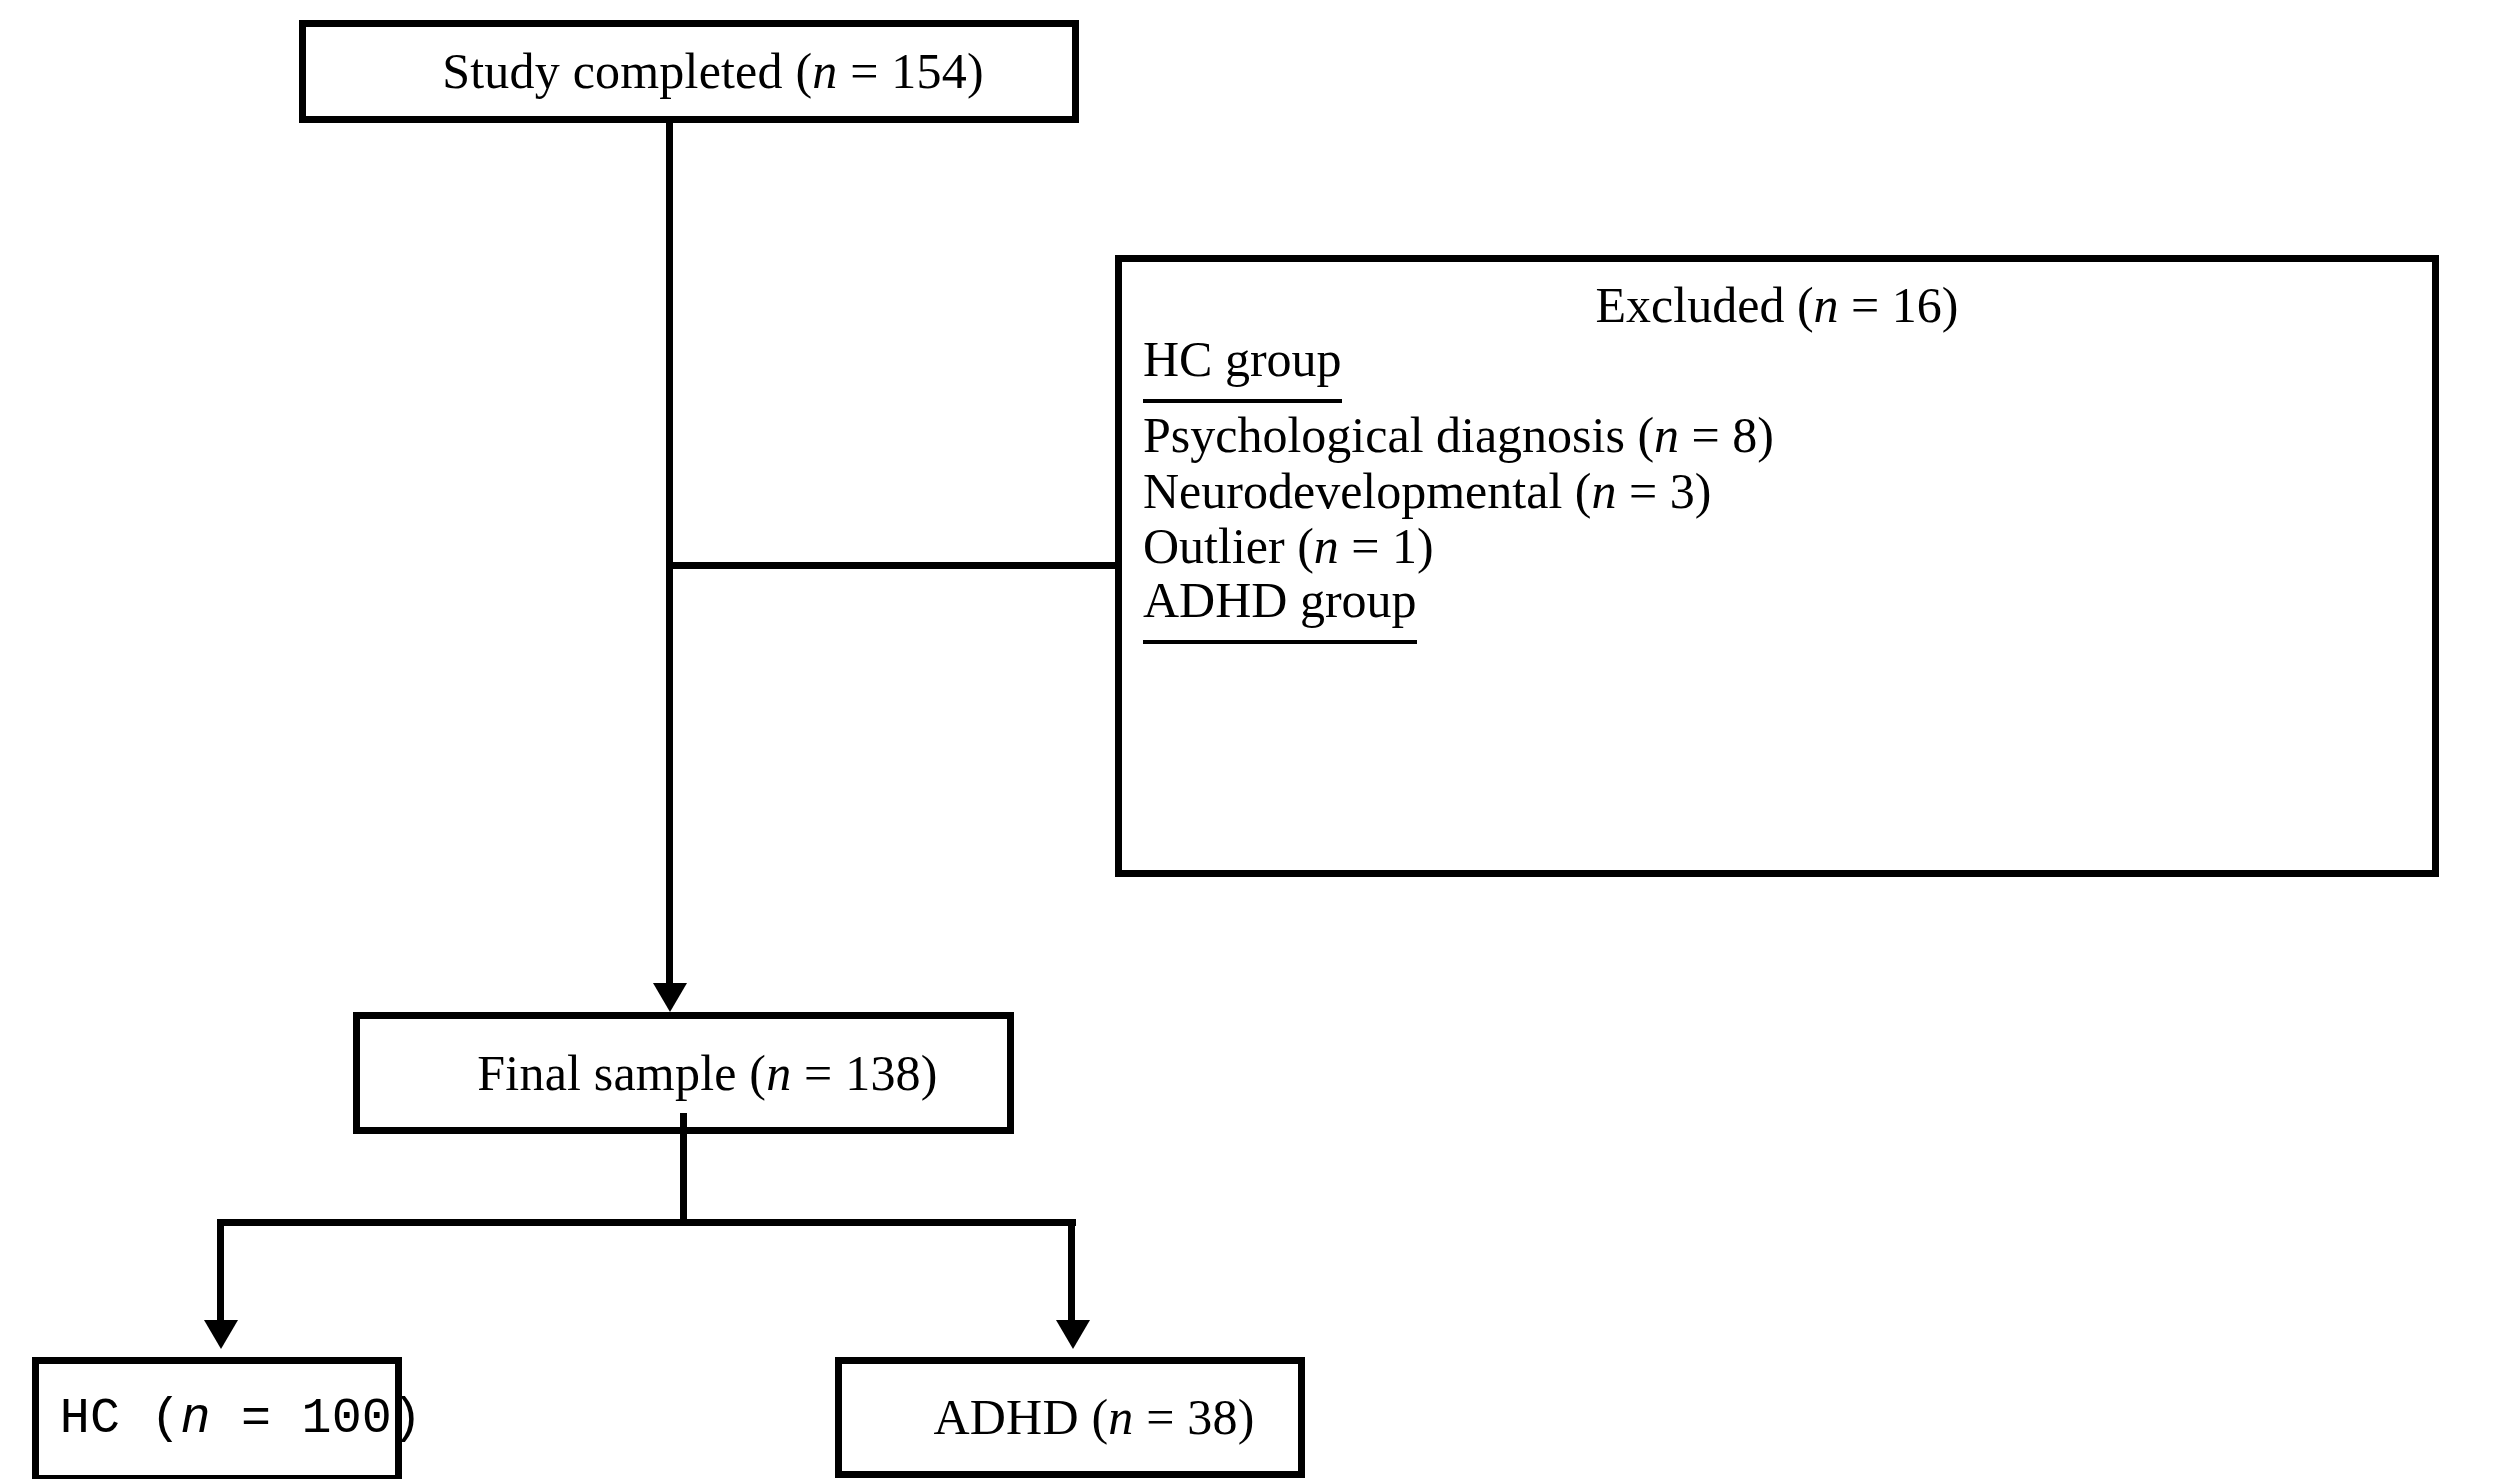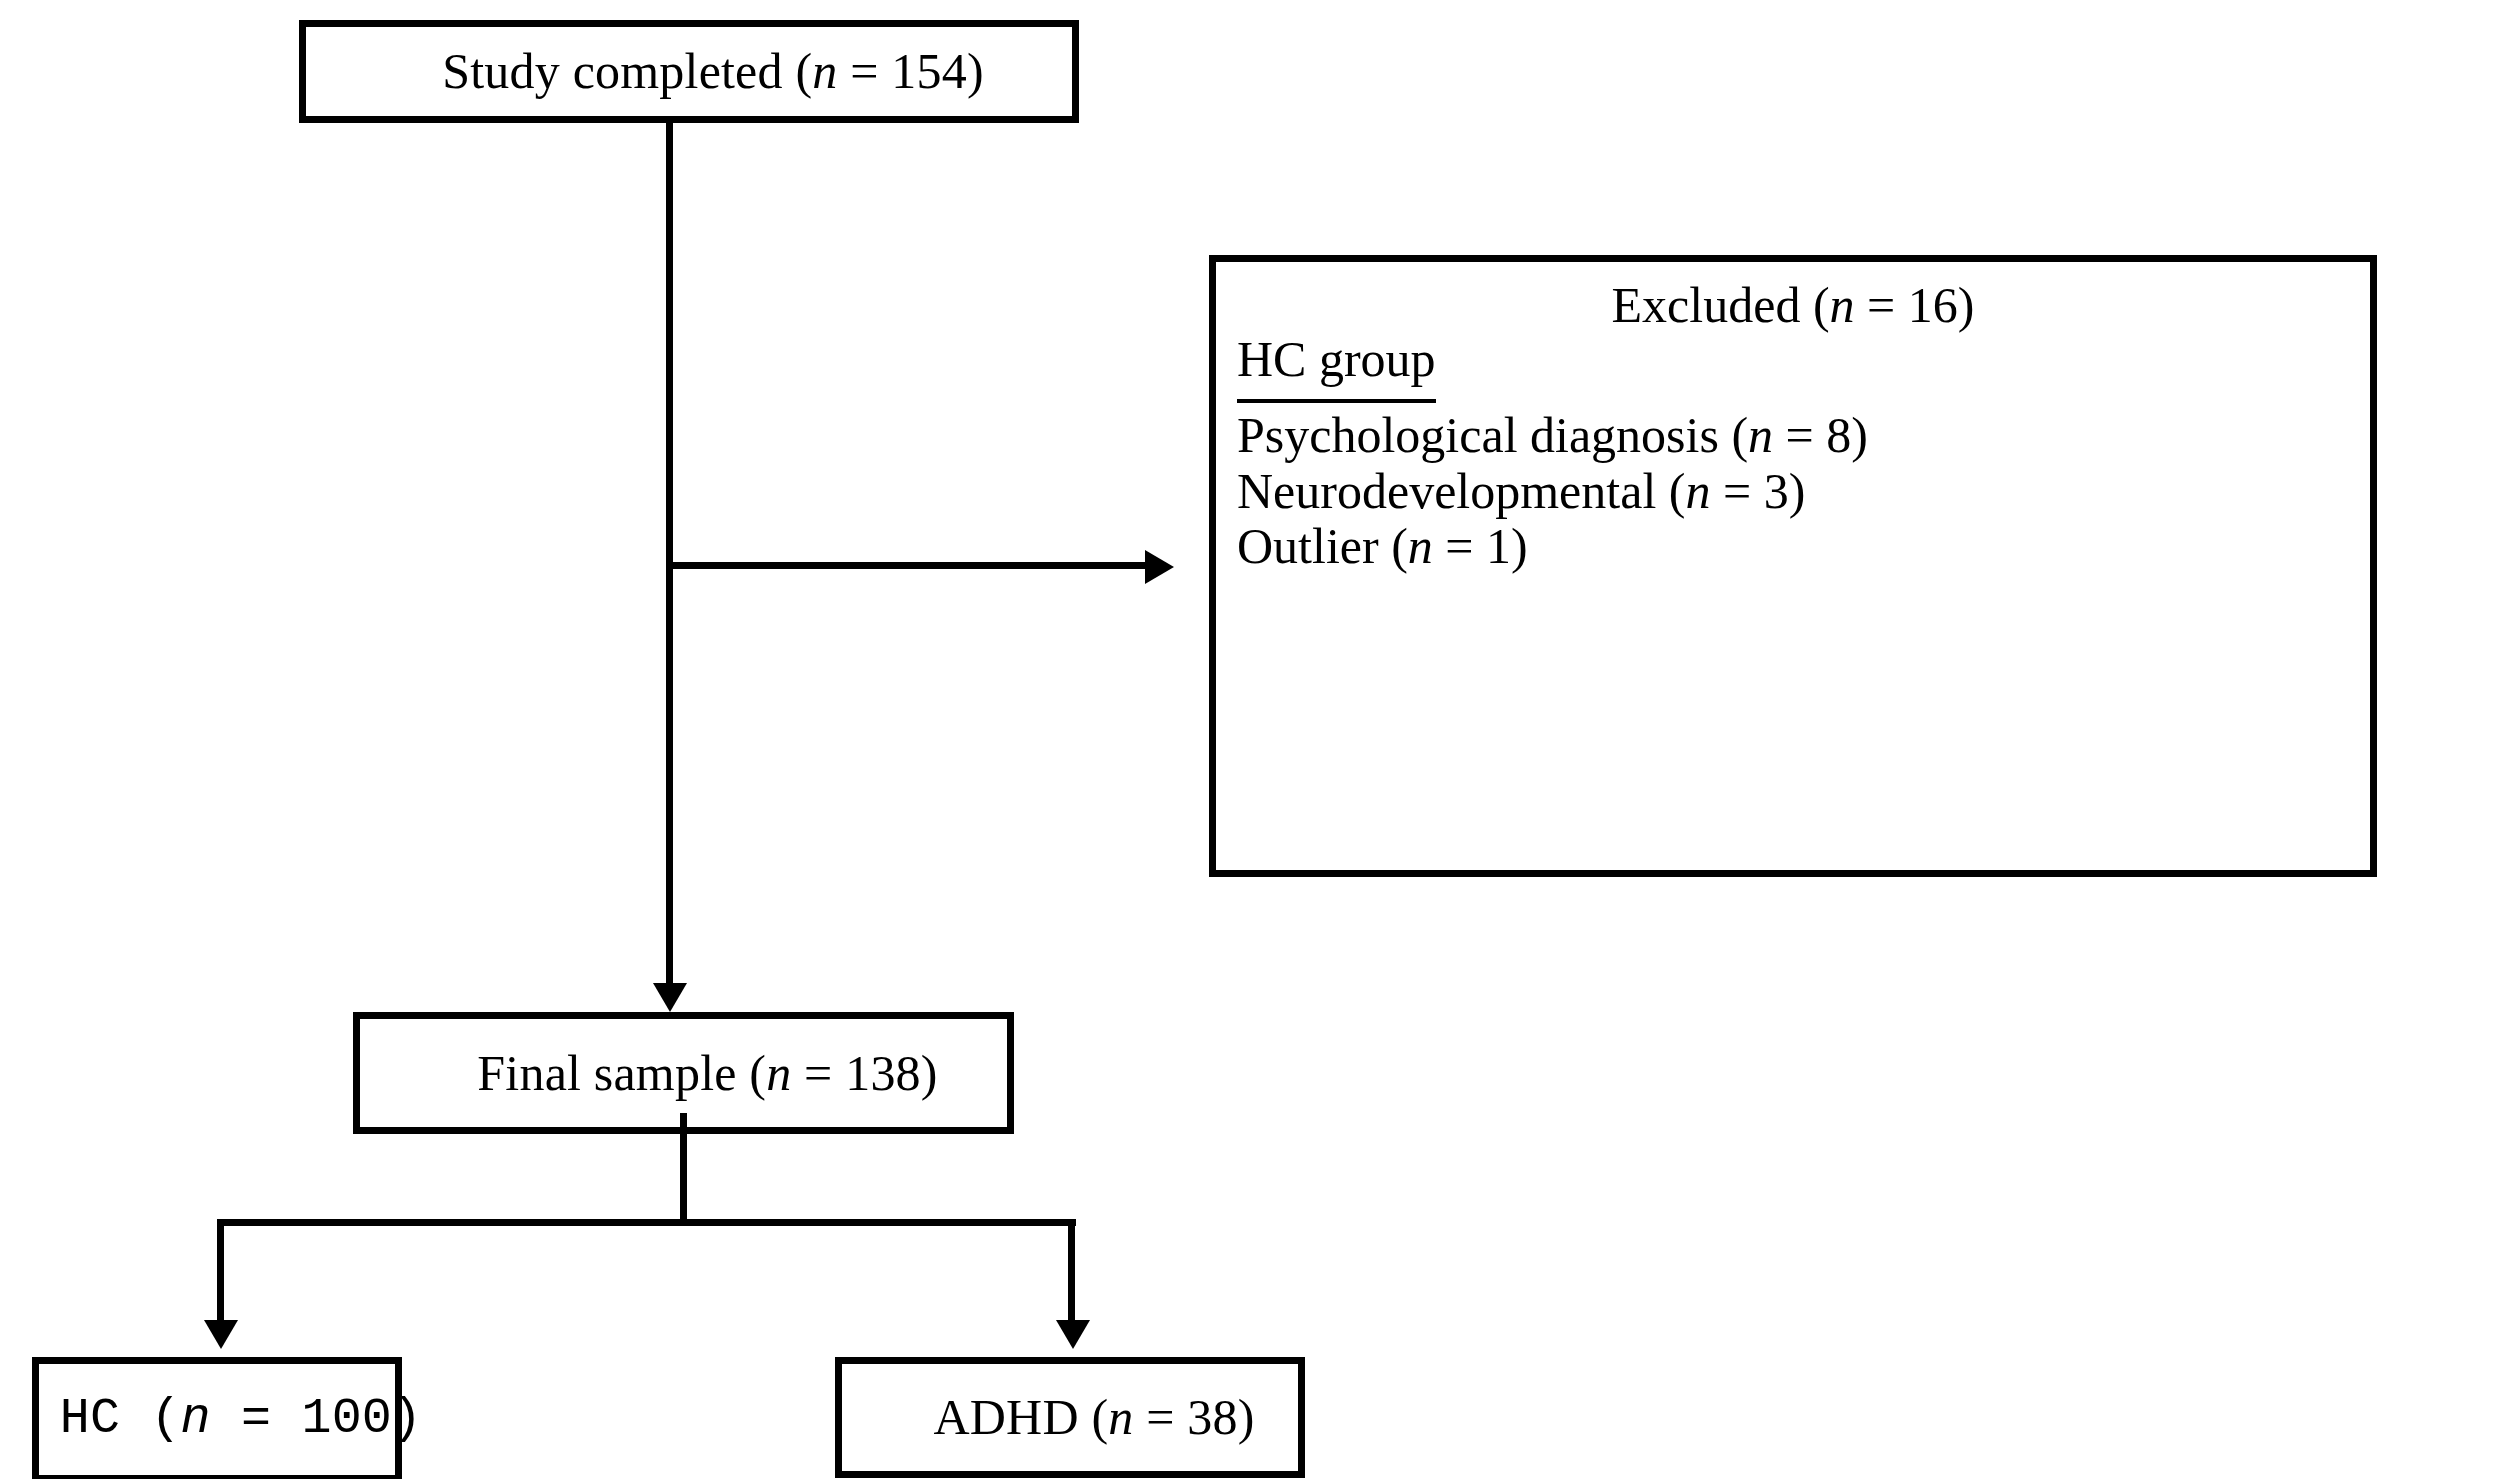--- a/index.html
+++ b/index.html
@@ -35,22 +35,22 @@
     letter-spacing: 0.2px;
   }
   .n-italic { font-style: italic; }
 
   
   #box-study {
     left: 299px;  top: 20px;
     width: 780px; height: 103px;
   }
   #box-excluded {
-    left: 1209px; top: 255px;
-    width: 1168px; height: 622px;
+    left: 1115px; top: 255px;
+    width: 1324px; height: 622px;
     display: block;
     padding: 14.5px 21px 11.3px 21px;
   }
   #box-final {
     left: 353px;  top: 1012px;
     width: 661px; height: 122px;
   }
   #box-hc {
     left: 32px;   top: 1357px;
     width: 370px; height: 125px; font-family: Liberation Mono, monospace;
@@ -131,20 +131,23 @@
     <div class="excl-row">
       <div>
         <span class="excl-line underlined">HC group</span>
       </div>
       <div class="excl-line"><span>Psychological diagnosis (</span><span class="n-italic">n</span><span> = 8)</span></div>
       <div class="excl-line"><span>Neurodevelopmental (</span><span class="n-italic">n</span><span> = 3)</span></div>
       <div class="excl-line"><span>Outlier (</span><span class="n-italic">n</span><span> = 1)</span></div>
     </div>
 
     <div class="excl-row">
+      <div>
+        <span class="excl-line underlined">ADHD group</span>
+      </div>
     </div>
 
   </div>
 
   <div class="node-box" id="box-final">
     <span class="node-label"><span>Final sample (</span><span class="n-italic">n</span><span> = 138)</span></span>
   </div>
 
   <div class="vline" style="left:680px; top:1113px; height:107px;"></div>
   <div class="hline" style="left:217px; top:1219px; width:859px;"></div>

